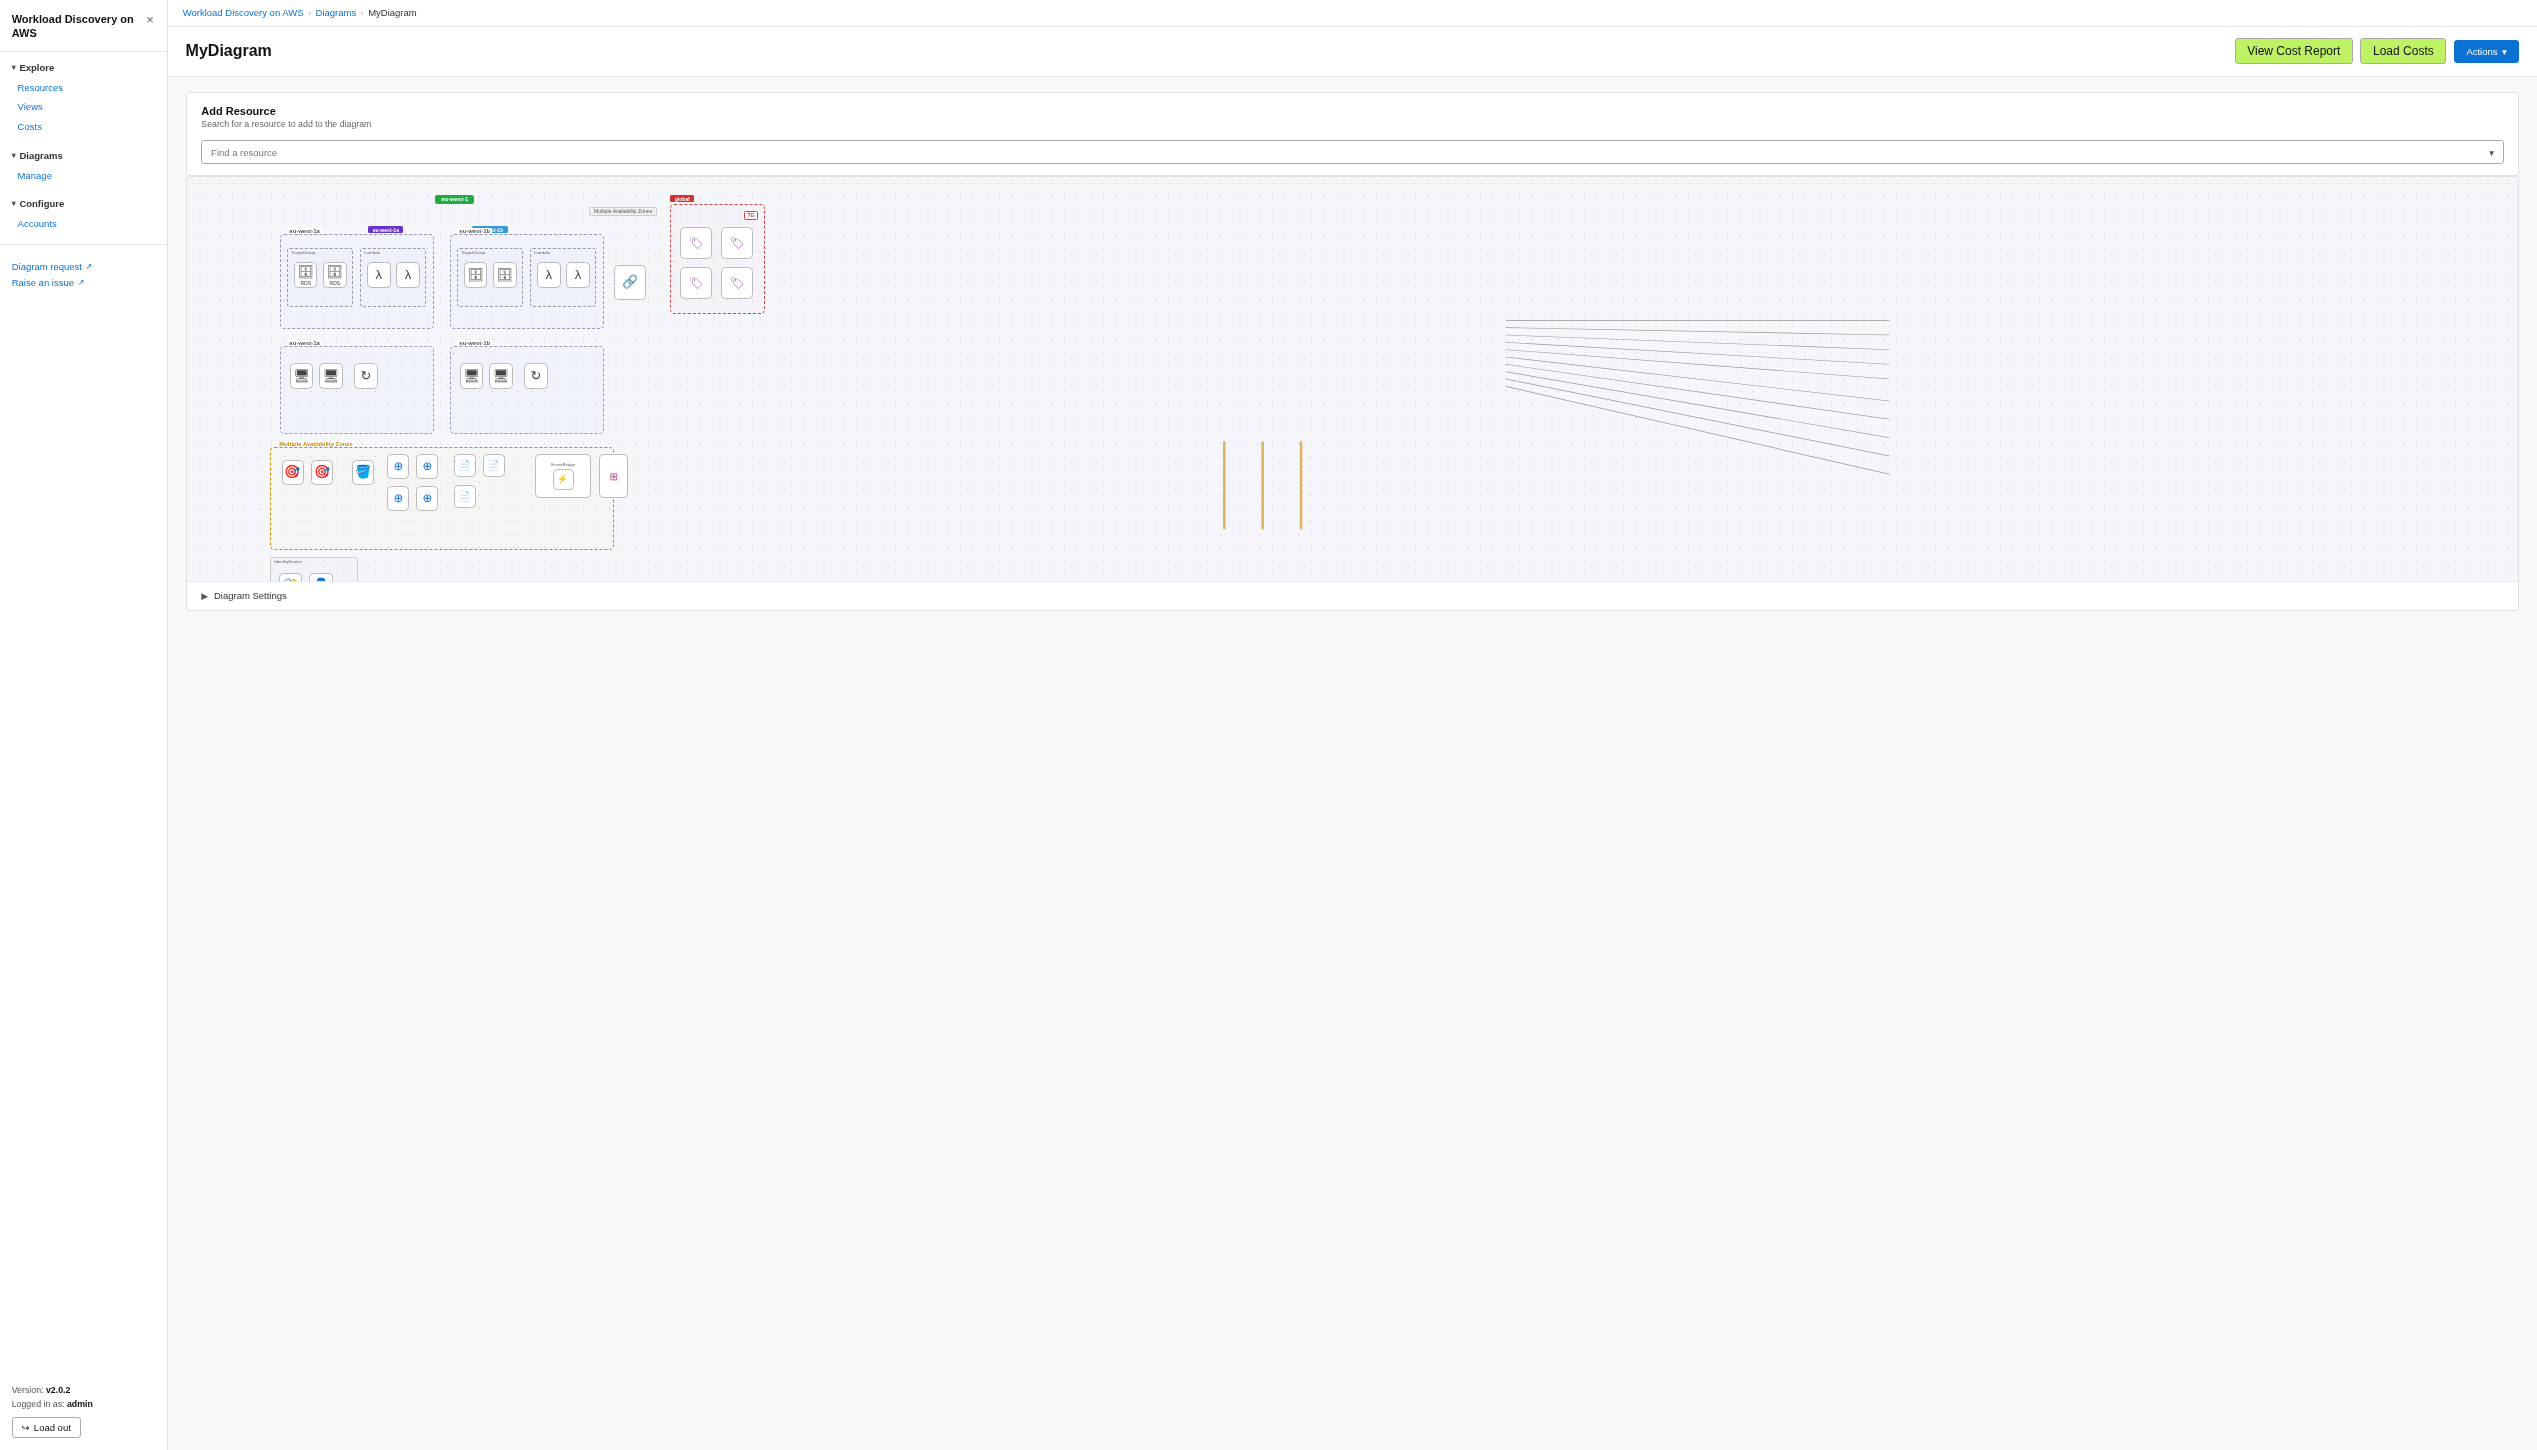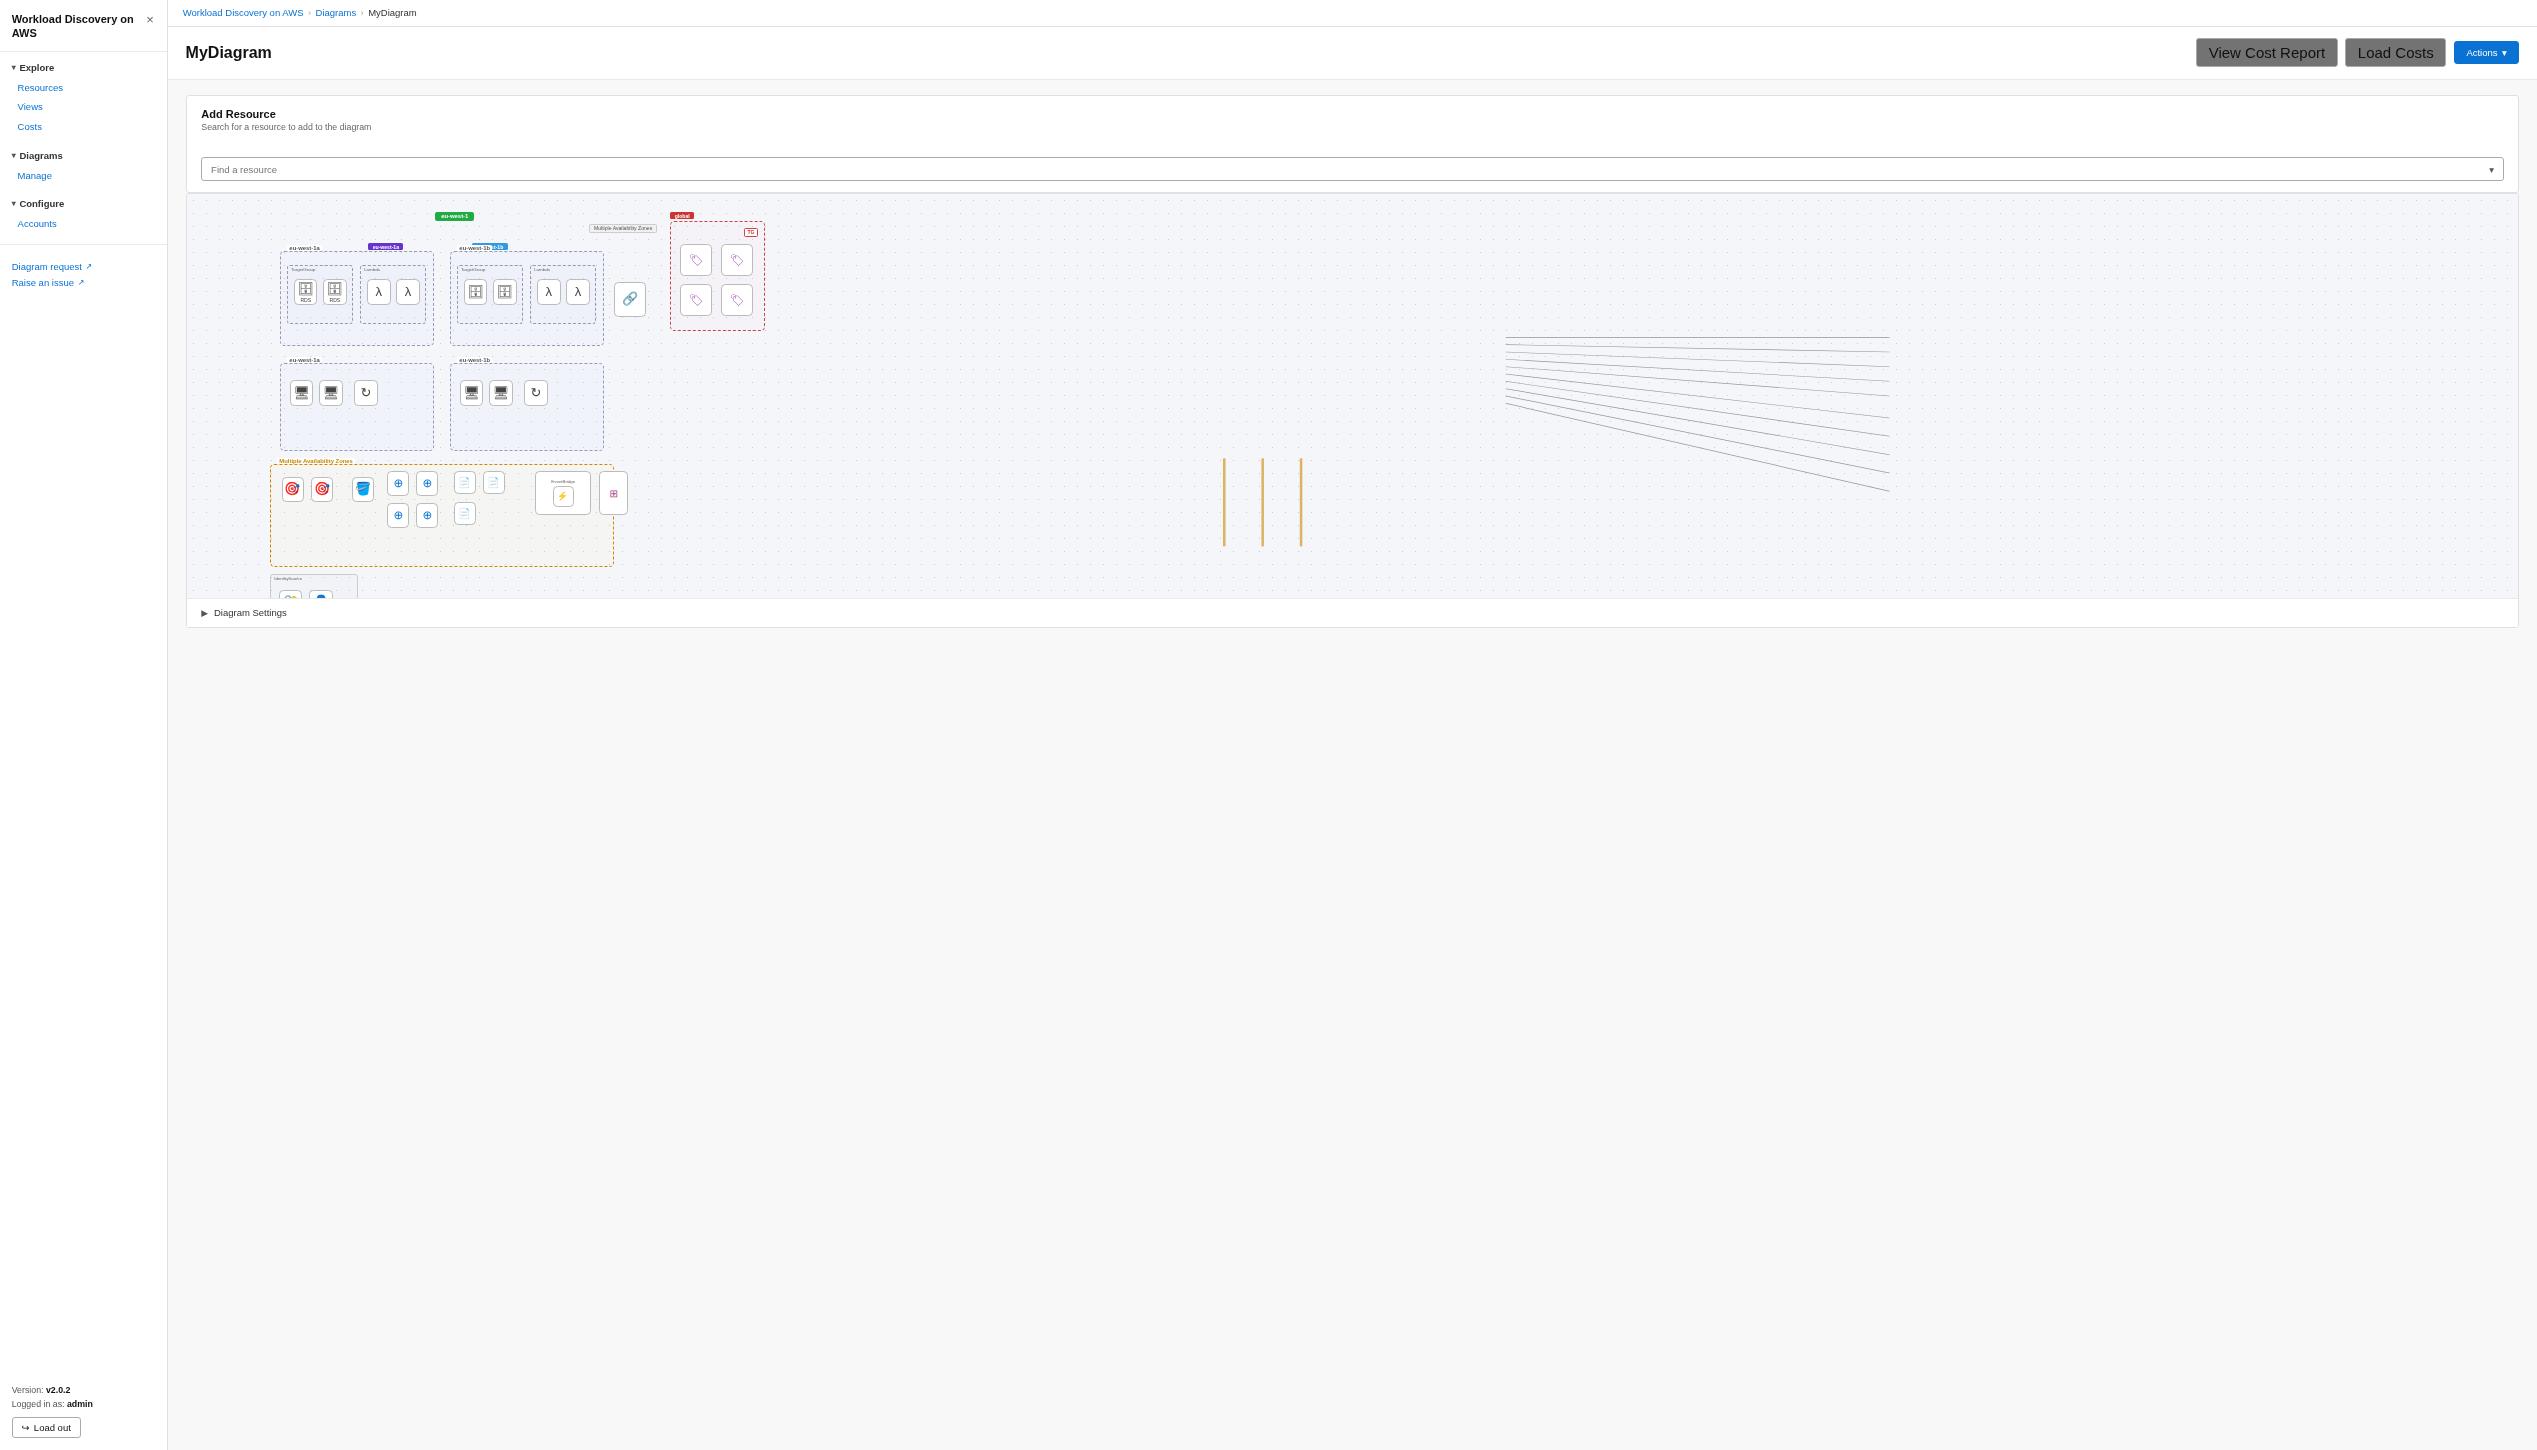--- a/index.html
+++ b/index.html
@@ -63,38 +63,38 @@
 
     
     .page-header {
       background: #fff; padding: 11.7px 17.6px; display: flex;
       align-items: center; justify-content: space-between;
       border-bottom: 0.7px solid #e9e9e9;
     }
     .page-title { font-size: 16px; font-weight: 600; color: #111; }
     .header-actions { display: flex; gap: 7.3px; align-items: center; }
     .btn-secondary {
-      border: 0.7px solid #aaa; background: #737373; border-radius: 2.9px;
-      padding: 5.1px 11.7px; font-size: 15px; cursor: pointer; color: #111;
+      border: 0.7px solid #aaa; background: #bef264; border-radius: 2.9px;
+      padding: 5.1px 11.7px; font-size: 12px; cursor: pointer; color: #111;
       white-space: nowrap;
     }
     .btn-primary {
       background: #0972d3; border: 0.7px solid #0972d3; color: #fff;
       border-radius: 2.9px; padding: 5.1px 11.7px; font-size: 9.5px;
       cursor: pointer; display: flex; align-items: center; gap: 4.4px;
       white-space: nowrap;
     }
 
     
     .content-area { flex: 1; overflow-y: auto; padding: 14.7px 17.6px; display: flex; flex-direction: column; gap: 0; }
 
     
     .add-resource-section { background: #fff; padding: 11.7px 14.7px; border: 0.7px solid #e0e0e0; border-radius: 2.9px; }
     .add-resource-title { font-size: 11px; font-weight: 600; color: #111; margin-bottom: 2.9px; }
-    .add-resource-desc { font-size: 8.8px; color: #666; margin-bottom: 25px; }
+    .add-resource-desc { font-size: 8.8px; color: #666; margin-bottom: 11px; }
     .resource-search {
       display: flex; align-items: center; border: 0.7px solid #aaa; border-radius: 2.9px;
       padding: 5.1px 8.8px; background: #fff; cursor: pointer;
       justify-content: space-between;
     }
     .resource-search input {
       border: none; outline: none; font-size: 9.5px; color: #666; flex: 1; background: transparent;
     }
     .resource-search .dropdown-arrow { color: #555; font-size: 9.5px; }
 

